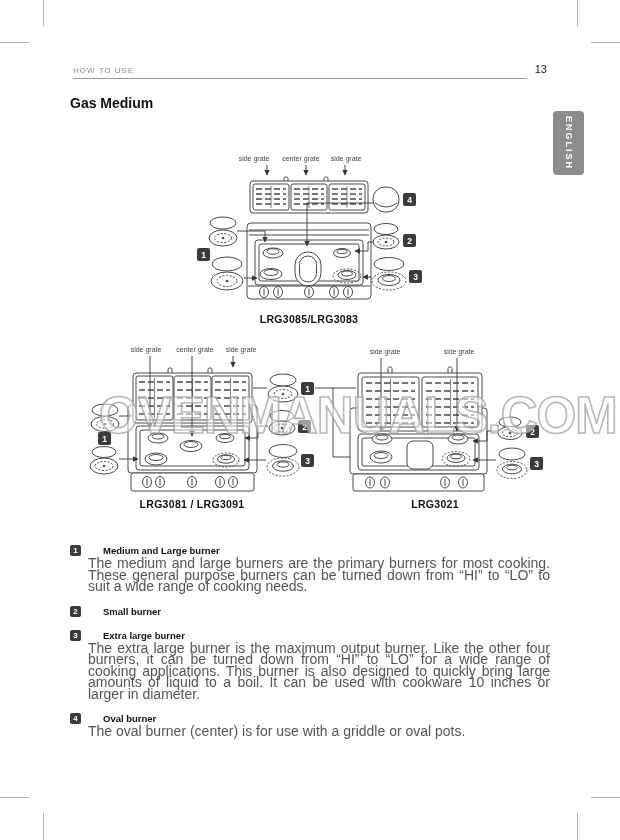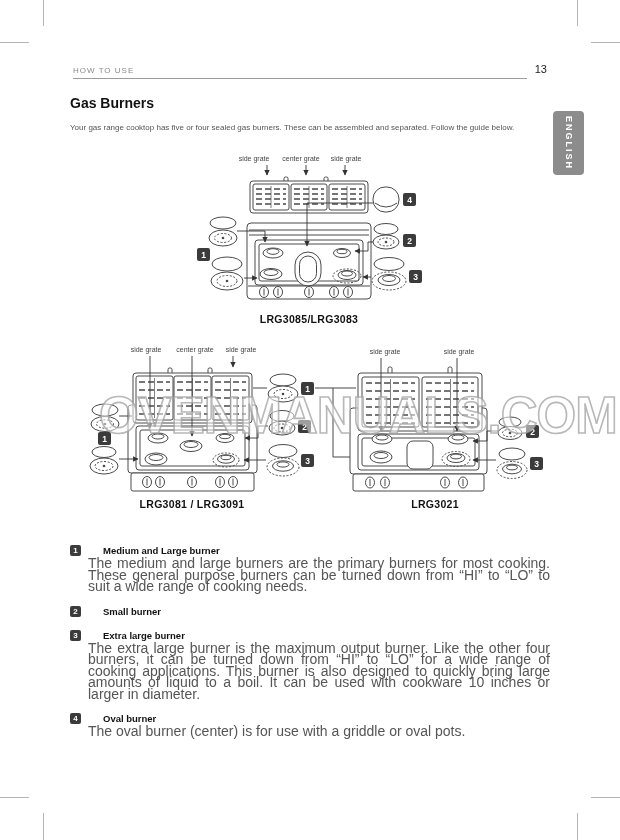--- a/index.html
+++ b/index.html
@@ -63,22 +63,21 @@
   <div class="hdr">
     <span class="hdr-section">HOW TO USE</span>
     <span class="hdr-page">13</span>
   </div>
   <div class="hdr-rule"></div>
 
   <div class="lang-tab">
     <span>ENGLISH</span>
   </div>
 
-  <div class="title">Gas Burners</div>
-  <div class="intro">Your gas range cooktop has five or four sealed gas burners. These can be assembled and separated. Follow the guide below.</div>
+  <div class="title">Gas Medium</div>
 
   <svg class="d1" width="245" height="180" viewBox="0 0 245 180">
     <defs>
       <marker id="a1" markerWidth="7" markerHeight="7" refX="5.5" refY="3" orient="auto">
         <path d="M0,0L6,3L0,6Z" fill="#333"></path>
       </marker>
     </defs>
 
     <text class="lbl" text-anchor="middle" x="69" y="11">side grate</text>
     <text class="lbl" text-anchor="middle" x="116" y="11">center grate</text>

